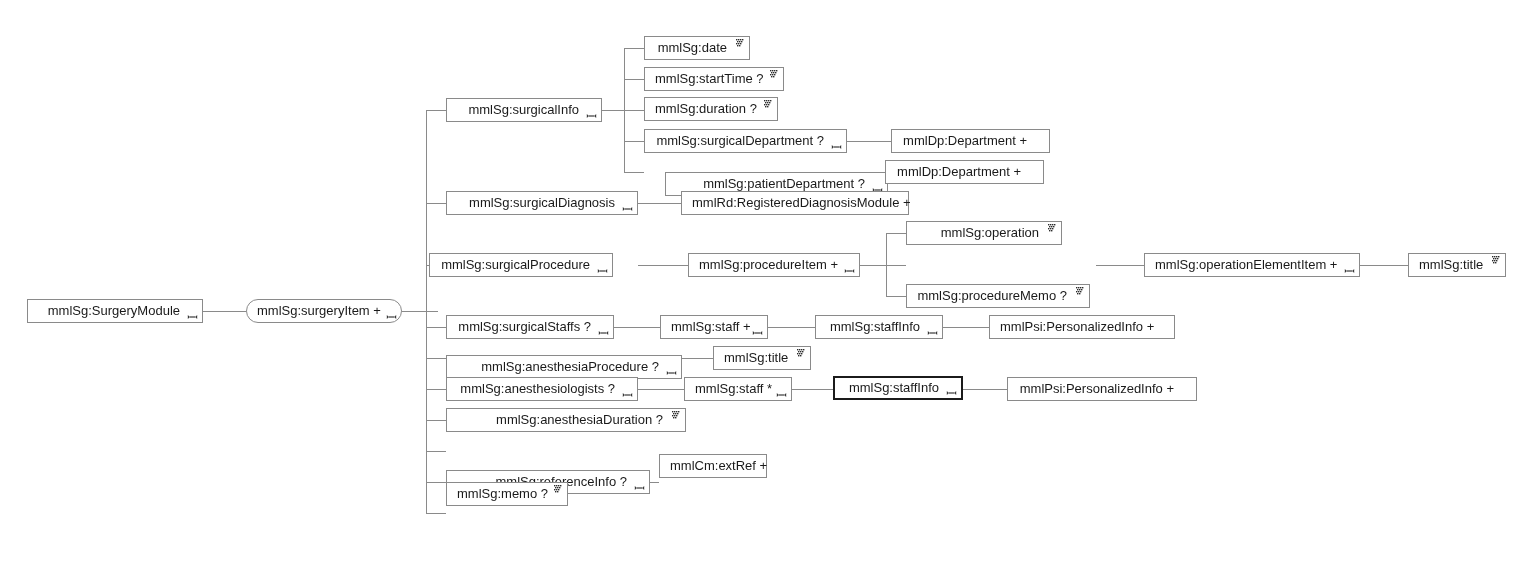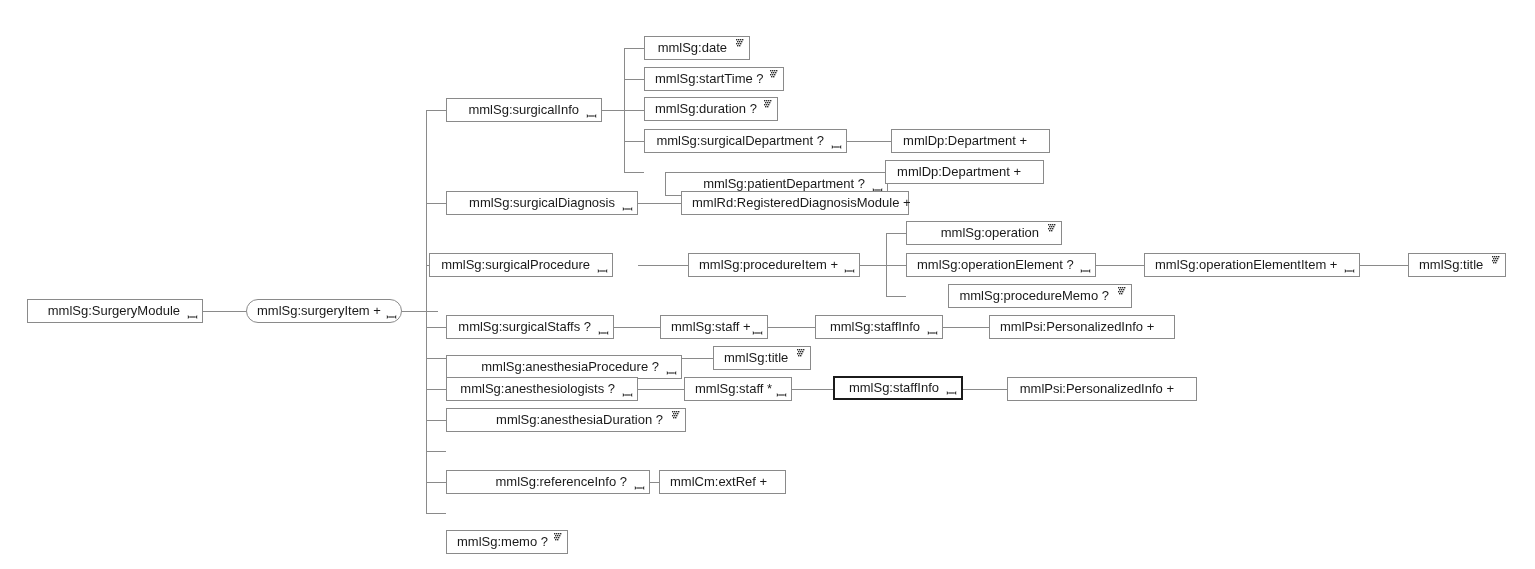--- a/index.html
+++ b/index.html
@@ -230,28 +230,21 @@
           <rect x="1" y="2" width="1.4" height="1.4" fill="#2b2b2b"></rect>
           <rect x="3" y="2" width="1.4" height="1.4" fill="#2b2b2b"></rect>
           <rect x="5" y="2" width="1.4" height="1.4" fill="#2b2b2b"></rect>
           <rect x="0" y="4" width="1.4" height="1.4" fill="#2b2b2b"></rect>
           <rect x="2" y="4" width="1.4" height="1.4" fill="#2b2b2b"></rect>
           <rect x="4" y="4" width="1.4" height="1.4" fill="#2b2b2b"></rect>
           <rect x="1" y="6" width="1.4" height="1.4" fill="#2b2b2b"></rect>
           <rect x="3" y="6" width="1.4" height="1.4" fill="#2b2b2b"></rect>
         </svg>
       </span></div>
-    <div class="node" style="left: 906px; top: 253px; width: 190px;"><span class="lbl">mmlSg:operationElement ?</span><span class="icon-expand">
-        <svg viewBox="0 0 11 8" width="11" height="8" xmlns="http://www.w3.org/2000/svg">
-          <path d="M3 4 L0.8 2 L0.8 6 Z" fill="#3a3a3a"></path>
-          <path d="M8 4 L10.2 2 L10.2 6 Z" fill="#3a3a3a"></path>
-          <rect x="3" y="3.4" width="5" height="1.2" fill="#3a3a3a"></rect>
-        </svg>
-      </span></div>
-    <div class="node" style="left: 906px; top: 284px; width: 184px; margin-left: 42px;"><span class="lbl">mmlSg:procedureMemo ?</span><span class="icon-type">
+    <div class="node" style="left: 906px; top: 284px; width: 184px;"><span class="lbl">mmlSg:procedureMemo ?</span><span class="icon-type">
         <svg viewBox="0 0 9 9" width="9" height="9" xmlns="http://www.w3.org/2000/svg">
           <rect x="0" y="0" width="1.4" height="1.4" fill="#2b2b2b"></rect>
           <rect x="2" y="0" width="1.4" height="1.4" fill="#2b2b2b"></rect>
           <rect x="4" y="0" width="1.4" height="1.4" fill="#2b2b2b"></rect>
           <rect x="6" y="0" width="1.4" height="1.4" fill="#2b2b2b"></rect>
           <rect x="1" y="2" width="1.4" height="1.4" fill="#2b2b2b"></rect>
           <rect x="3" y="2" width="1.4" height="1.4" fill="#2b2b2b"></rect>
           <rect x="5" y="2" width="1.4" height="1.4" fill="#2b2b2b"></rect>
           <rect x="0" y="4" width="1.4" height="1.4" fill="#2b2b2b"></rect>
           <rect x="2" y="4" width="1.4" height="1.4" fill="#2b2b2b"></rect>
@@ -366,22 +359,22 @@
           <rect x="3" y="6" width="1.4" height="1.4" fill="#2b2b2b"></rect>
         </svg>
       </span></div>
     <div class="node" style="left: 446px; top: 470px; width: 204px;"><span class="lbl">mmlSg:referenceInfo ?</span><span class="icon-expand">
         <svg viewBox="0 0 11 8" width="11" height="8" xmlns="http://www.w3.org/2000/svg">
           <path d="M3 4 L0.8 2 L0.8 6 Z" fill="#3a3a3a"></path>
           <path d="M8 4 L10.2 2 L10.2 6 Z" fill="#3a3a3a"></path>
           <rect x="3" y="3.4" width="5" height="1.2" fill="#3a3a3a"></rect>
         </svg>
       </span></div>
-    <div class="node" style="left: 659px; top: 470px; width: 127px;"><span class="lbl">mmlCm:extRef +</span></div>
-    <div class="node" style="left: 446px; top: 530px; width: 122px;"><span class="lbl">mmlSg:memo ?</span><span class="icon-type">
+    <div class="node" style="left: 659px; top: 454px; width: 108px;"><span class="lbl">mmlCm:extRef +</span></div>
+    <div class="node" style="left: 446px; top: 482px; width: 122px;"><span class="lbl">mmlSg:memo ?</span><span class="icon-type">
         <svg viewBox="0 0 9 9" width="9" height="9" xmlns="http://www.w3.org/2000/svg">
           <rect x="0" y="0" width="1.4" height="1.4" fill="#2b2b2b"></rect>
           <rect x="2" y="0" width="1.4" height="1.4" fill="#2b2b2b"></rect>
           <rect x="4" y="0" width="1.4" height="1.4" fill="#2b2b2b"></rect>
           <rect x="6" y="0" width="1.4" height="1.4" fill="#2b2b2b"></rect>
           <rect x="1" y="2" width="1.4" height="1.4" fill="#2b2b2b"></rect>
           <rect x="3" y="2" width="1.4" height="1.4" fill="#2b2b2b"></rect>
           <rect x="5" y="2" width="1.4" height="1.4" fill="#2b2b2b"></rect>
           <rect x="0" y="4" width="1.4" height="1.4" fill="#2b2b2b"></rect>
           <rect x="2" y="4" width="1.4" height="1.4" fill="#2b2b2b"></rect>

